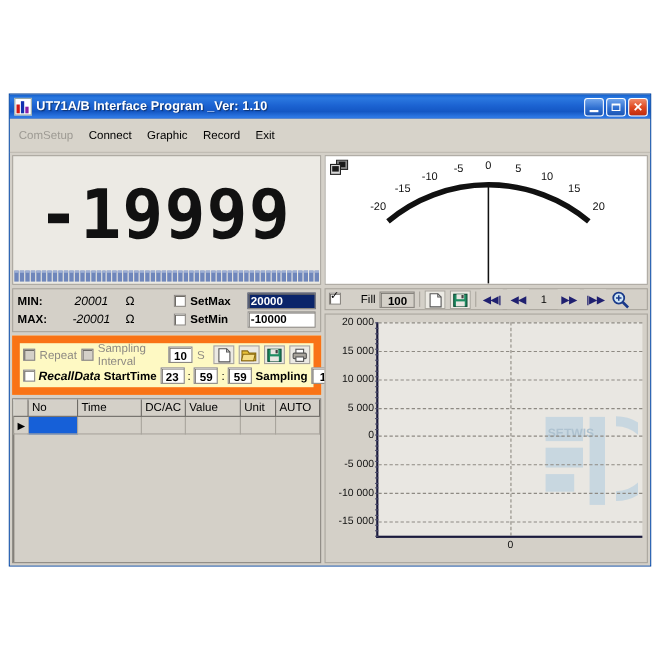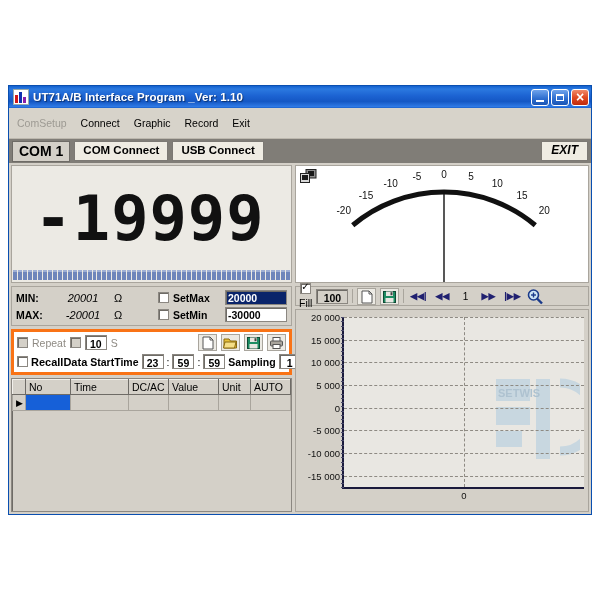--- a/index.html
+++ b/index.html
@@ -266,22 +266,22 @@
     font-size: 10.5px;
     padding: 0 2px;
     line-height: 14px;
     font-weight: bold;
   }
   .set-input.sel { background: #0a246a; color: #ffffff; }
 
   
   .samp-panel {
     flex: none;
-    background: #ffffff;
-    border: 3px solid #f97316;
+    background: #fef9c3;
+    border: 7px solid #f97316;
     box-sizing: border-box;
     padding: 1px 3px;
   }
   .samp-row {
     display: flex; align-items: center; gap: 4px;
     height: 19px; font-size: 10.5px;
   }
   .dim { color: #8e8a83; }
   .cb.dim { background: #d4d0c8; }
   .num-box {
@@ -300,21 +300,21 @@
     border: 1px solid #a9a59d;
     box-sizing: border-box;
     position: relative;
     flex: none;
   }
   .icon-btn svg { position: absolute; left: 1px; top: 1px; }
   .recall-row {
     display: flex; align-items: center; gap: 3px;
     height: 19px; font-size: 10.5px;
   }
-  .recall-label { font-weight: bold; font-size: 11px; }
+  .recall-label { font-weight: bold; font-style: italic; font-size: 11px; }
   .st-label { font-weight: bold; font-size: 10.5px; }
 
   
   .grid-panel {
     flex: 1 1 auto;
     background: #d4d0c8;
     border: 1px solid #8b8781;
     box-shadow: inset 1px 1px 0 #6e6b66;
     box-sizing: border-box;
     overflow: hidden;
@@ -355,21 +355,21 @@
     flex: none;
     background: #d4d0c8;
     border: 1px solid #a9a59d;
     box-sizing: border-box;
     display: flex;
     align-items: center;
     gap: 4px;
     padding: 0 3px;
     font-size: 10.5px;
   }
-  .fill-group { display: flex; align-items: center; gap: 3px; flex-direction: column; }
+  .fill-group { display: flex; align-items: flex-start; gap: 18px; }
   .nav-sep { width: 1px; height: 14px; background: #a9a59d; }
   .nav-btn {
     width: 18px; height: 16px;
     background: #d4d0c8;
     border: 1px solid #d4d0c8;
     display: flex; align-items: center; justify-content: center;
     color: #202070; font-size: 9px; font-weight: bold;
     flex: none;
   }
   .page-num { width: 18px; text-align: center; font-size: 10px; }
@@ -468,27 +468,20 @@
     </div>
 
     <div class="menubar">
       <div class="menu-item disabled">ComSetup</div>
       <div class="menu-item">Connect</div>
       <div class="menu-item">Graphic</div>
       <div class="menu-item">Record</div>
       <div class="menu-item">Exit</div>
     </div>
 
-    <div class="comrow">
-      <div class="com-label">COM 1</div>
-      <div class="com-btn">COM Connect</div>
-      <div class="com-btn">USB Connect</div>
-      <div class="spacer"></div>
-      <div class="exit-btn">EXIT</div>
-    </div>
 
     <div class="body">
 
       <div class="col-left">
 
         <div class="lcd-panel">
           <div class="lcd-digits">-19999</div>
           <div class="bargraph" id="bargraph">
               <span></span>
               <span></span>
@@ -564,30 +557,31 @@
           </div>
           <div class="mm-right">
             <div class="set-row">
               <span class="cb"></span>
               <span class="set-label">SetMax</span>
               <span class="set-input sel">20000</span>
             </div>
             <div class="set-row">
               <span class="cb"></span>
               <span class="set-label">SetMin</span>
-              <span class="set-input">-30000</span>
+              <span class="set-input">-10000</span>
             </div>
           </div>
         </div>
 
         <div class="samp-panel">
           <div class="samp-row">
             <span class="cb dim"></span>
             <span class="dim">Repeat</span>
             <span class="cb dim"></span>
+            <span class="dim">Sampling Interval</span>
             <span class="num-box">10</span>
             <span class="dim">S</span>
             <span class="spacer"></span>
             <span class="icon-btn">
               <svg width="15" height="14" viewBox="0 0 15 14">
                 <path d="M3 1 h7 l3 3 v9 h-10 z" fill="#ffffff" stroke="#555" stroke-width="1"></path>
                 <path d="M10 1 v3 h3" fill="none" stroke="#555" stroke-width="1"></path>
               </svg>
             </span>
             <span class="icon-btn">

